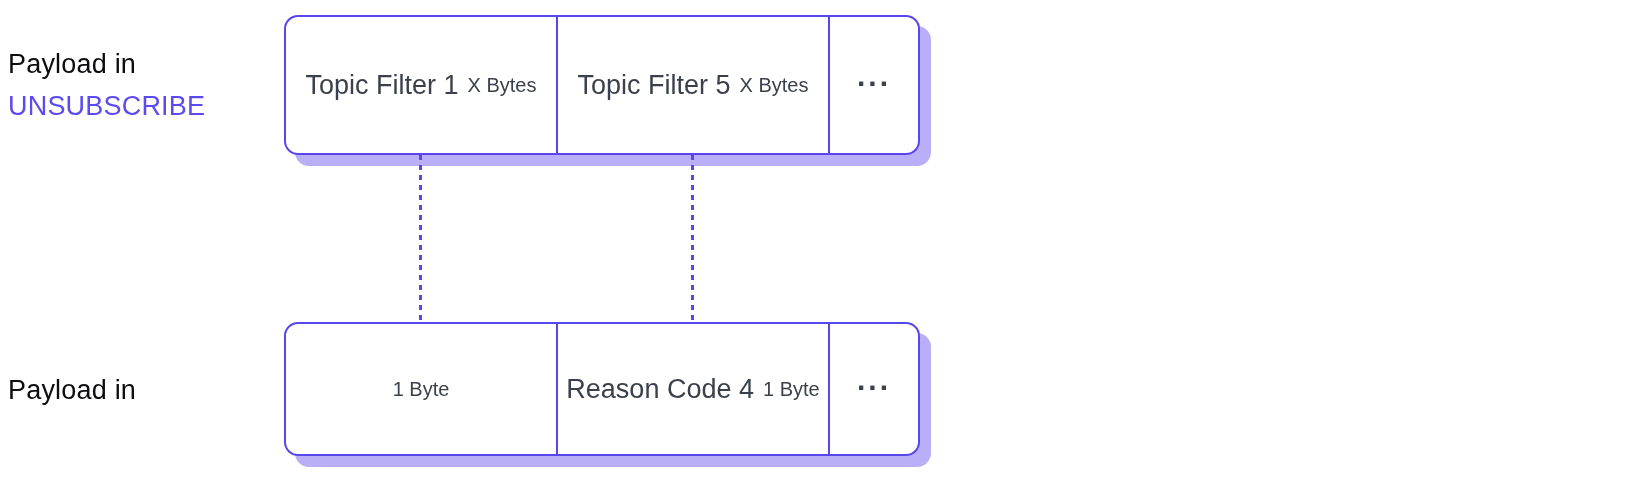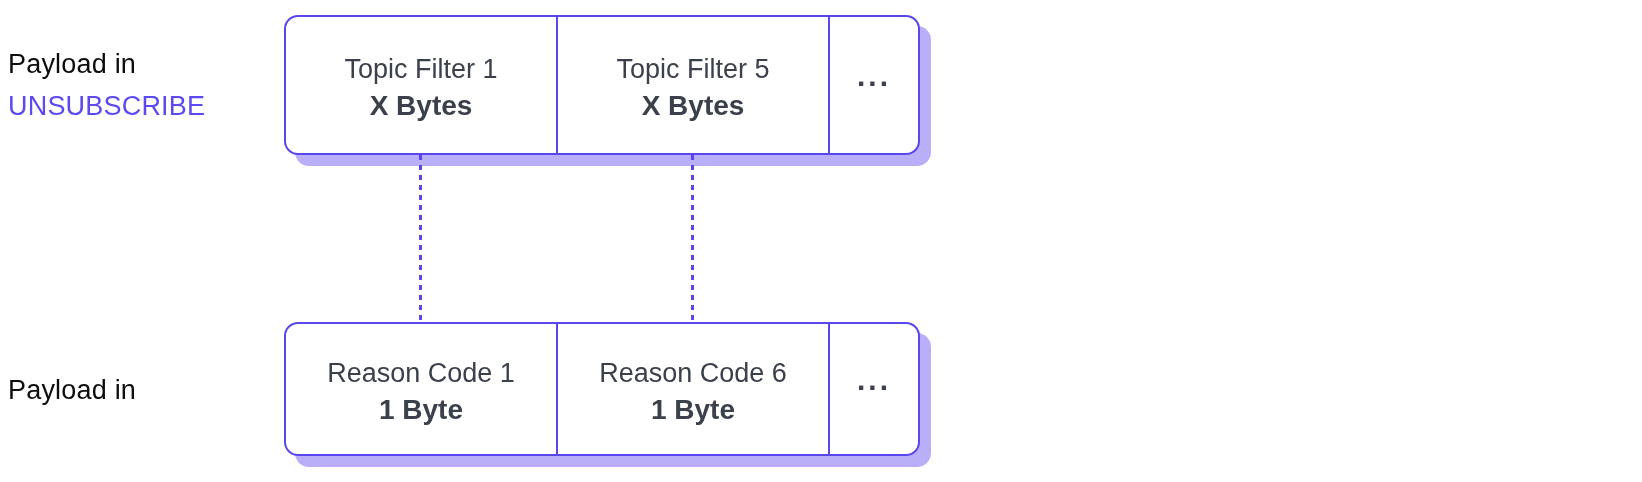--- a/index.html
+++ b/index.html
@@ -46,40 +46,40 @@
     box-shadow: 11px 11px 0 0 var(--shadow, #b8aff8);
     display: flex;
     align-items: stretch;
   }
   .packet-box-1 { top: 15px;  height: 140px; }
   .packet-box-2 { top: 322px; height: 134px; }
 
   .cell {
     box-sizing: border-box;
     display: flex;
-    flex-direction: column;
+    flex-direction: row;
     align-items: center;
     justify-content: center;
     gap: 9px;
   }
   .cell-a, .cell-b { flex: 0 0 272px; border-right: 2px solid var(--border, #5847ec); }
   .cell-c { flex: 1 1 auto; }
 
   .cell-title {
     font-size: 27px;
     line-height: 32px;
     color: var(--cell-text, #3b414c);
     font-weight: 400;
     white-space: nowrap;
   }
   .cell-sub {
-    font-size: 28px;
+    font-size: 20px;
     line-height: 24px;
     color: var(--cell-text, #3b414c);
-    font-weight: 700;
+    font-weight: 400;
     white-space: nowrap;
   }
   .cell-ellipsis-text {
     font-size: 30px;
     font-weight: 700;
     letter-spacing: 3px;
     color: var(--cell-text, #3b414c);
     transform: translateY(-9px);
   }
 
@@ -126,25 +126,24 @@
 
   <div class="connector connector-1"></div>
   <div class="connector connector-2"></div>
 
   <div class="row-label row-label-2">
     <div class="label-line label-prefix">Payload in</div>
   </div>
 
   <div class="packet-box packet-box-2">
     <div class="cell cell-a">
-      <div class="cell-title">Reason Code 1</div>
       <div class="cell-sub">1 Byte</div>
     </div>
     <div class="cell cell-b">
-      <div class="cell-title">Reason Code 6</div>
+      <div class="cell-title">Reason Code 4</div>
       <div class="cell-sub">1 Byte</div>
     </div>
     <div class="cell cell-c">
       <div class="cell-ellipsis-text">...</div>
     </div>
   </div>
 
 </div>
 
 </body></html>

